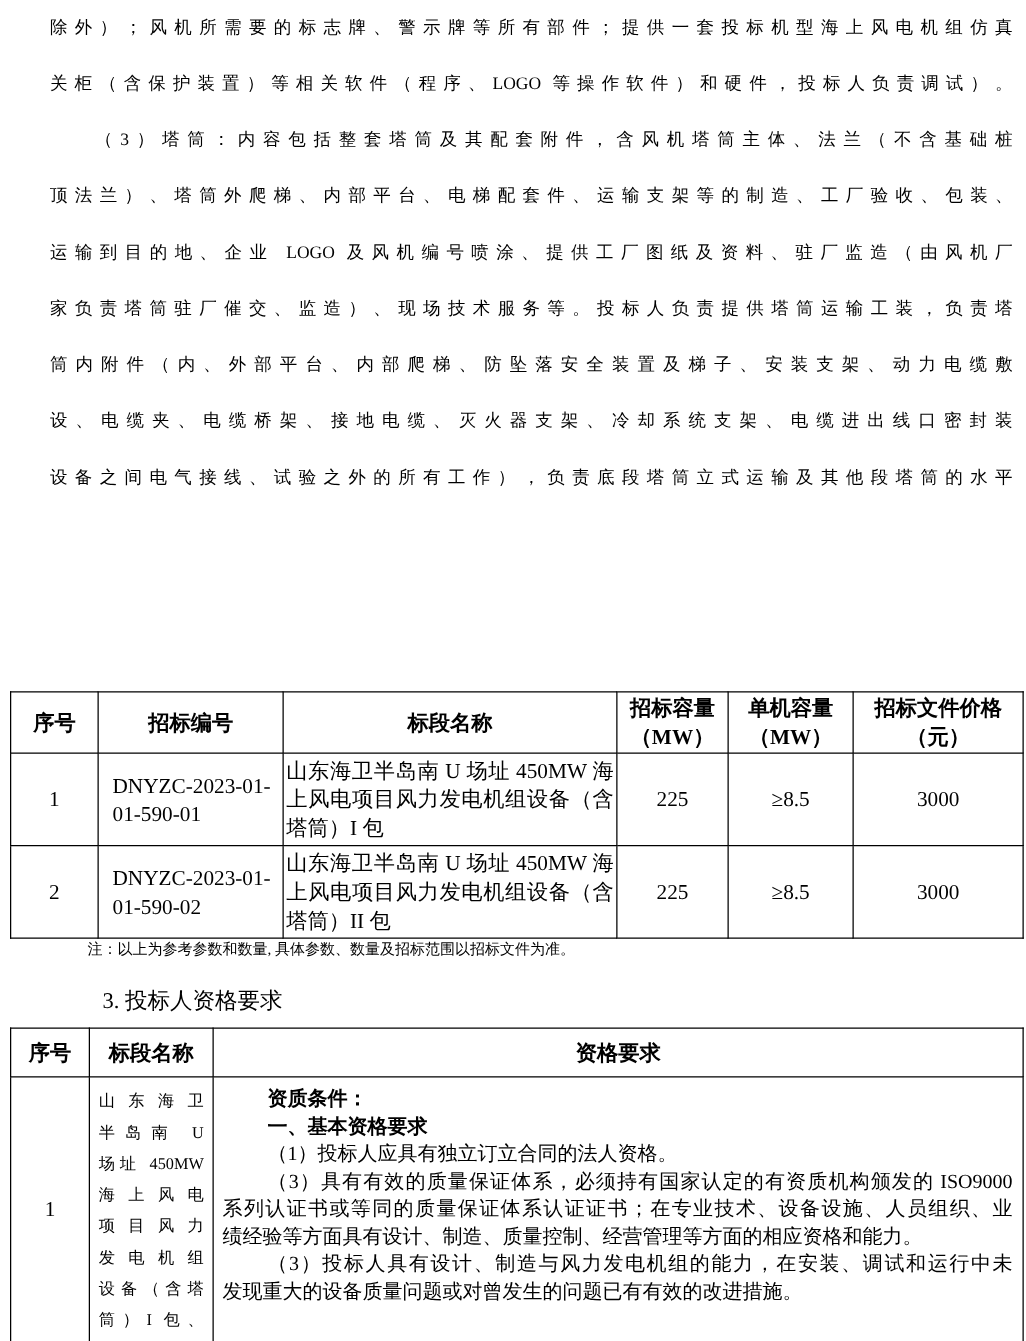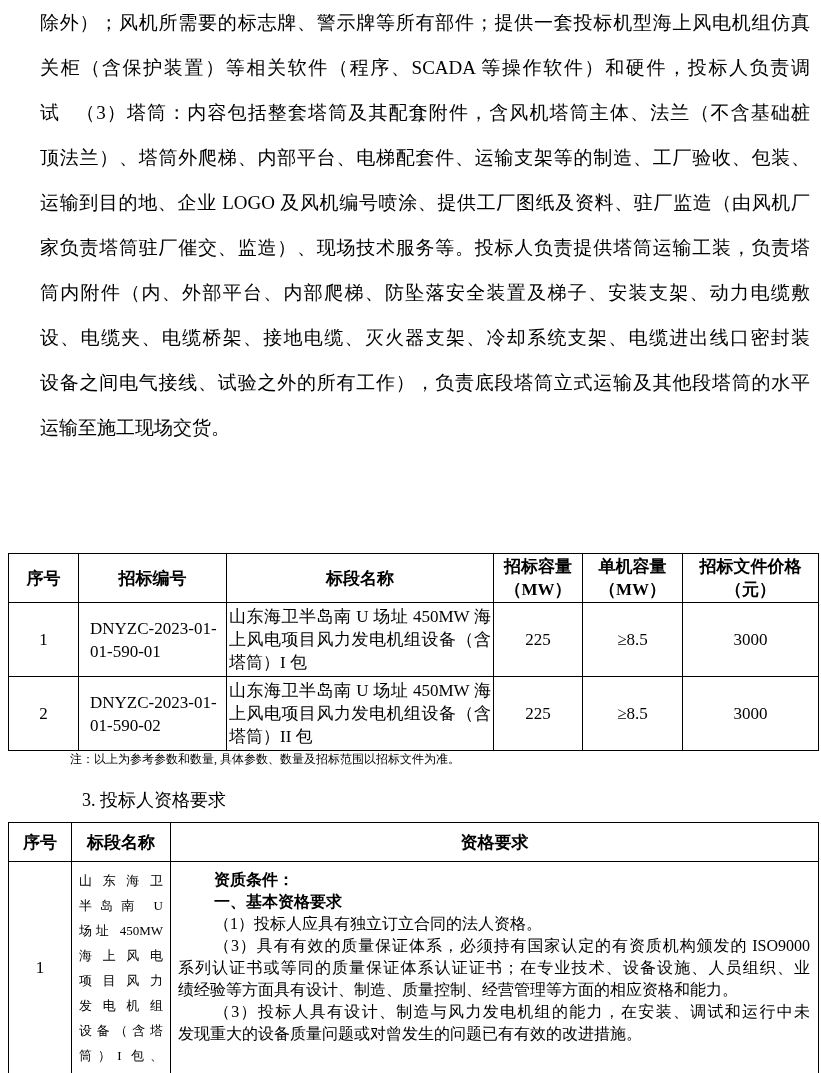--- a/index.html
+++ b/index.html
@@ -6,21 +6,21 @@
   .page{
     position:relative;
     width:821px;height:1073px;
     background:#ffffff;
     color:#000;
     font-family:"Liberation Serif","DejaVu Serif",serif;
     overflow:hidden;
   }
   
   .paras{position:absolute;left:40px;top:0;width:770px;}
-  .pl{height:45px;line-height:45px;font-size:19px;white-space:nowrap;}
+  .pl{height:45px;line-height:45px;font-size:14px;white-space:nowrap;}
   .pl.j{white-space:normal;text-align:justify;text-align-last:justify;}
   .pl.ind{text-indent:36px;}
   
   table{border-collapse:collapse;table-layout:fixed;position:absolute;left:8px;background:#fff;}
   td{border:1px solid #000;overflow:hidden;}
   .t1{top:553px;width:810px;}
   .t1 td{font-size:17px;vertical-align:middle;}
   .hdr td{font-weight:bold;text-align:center;line-height:23px;}
   .t1 .hdr td{height:46px;}
   .t1 .row td{height:68px;}
@@ -41,29 +41,28 @@
   .note{position:absolute;left:70px;top:748px;font-size:12px;line-height:22px;}
   .h3{position:absolute;left:82px;top:788px;font-size:18px;line-height:24px;}
 </style>
 </head>
 <body>
 
 <div class="page">
 
   <div class="paras">
     <div class="pl j">除外）；风机所需要的标志牌、警示牌等所有部件；提供一套投标机型海上风电机组仿真</div>
-    <div class="pl j">关柜（含保护装置）等相关软件（程序、SCADA 等操作软件）和硬件，投标人负责调试）。</div>
+    <div class="pl j">关柜（含保护装置）等相关软件（程序、LOGO 等操作软件）和硬件，投标人负责调试）。</div>
     <div class="pl j ind">（3）塔筒：内容包括整套塔筒及其配套附件，含风机塔筒主体、法兰（不含基础桩</div>
     <div class="pl j">顶法兰）、塔筒外爬梯、内部平台、电梯配套件、运输支架等的制造、工厂验收、包装、</div>
     <div class="pl j">运输到目的地、企业 LOGO 及风机编号喷涂、提供工厂图纸及资料、驻厂监造（由风机厂</div>
     <div class="pl j">家负责塔筒驻厂催交、监造）、现场技术服务等。投标人负责提供塔筒运输工装，负责塔</div>
     <div class="pl j">筒内附件（内、外部平台、内部爬梯、防坠落安全装置及梯子、安装支架、动力电缆敷</div>
     <div class="pl j">设、电缆夹、电缆桥架、接地电缆、灭火器支架、冷却系统支架、电缆进出线口密封装</div>
     <div class="pl j">设备之间电气接线、试验之外的所有工作），负责底段塔筒立式运输及其他段塔筒的水平</div>
-    <div class="pl">运输至施工现场交货。</div>
   </div>
 
   <table class="t1">
     <colgroup>
       <col style="width:70px">
         <col style="width:148px">
         <col style="width:267px">
       <col style="width:89px">
         <col style="width:100px">
         <col style="width:136px">

